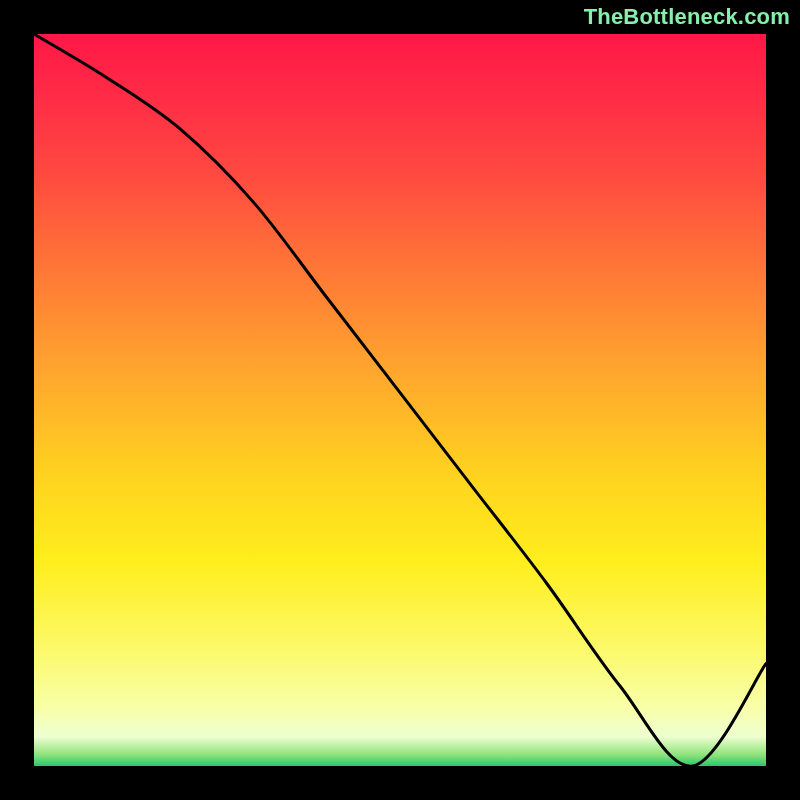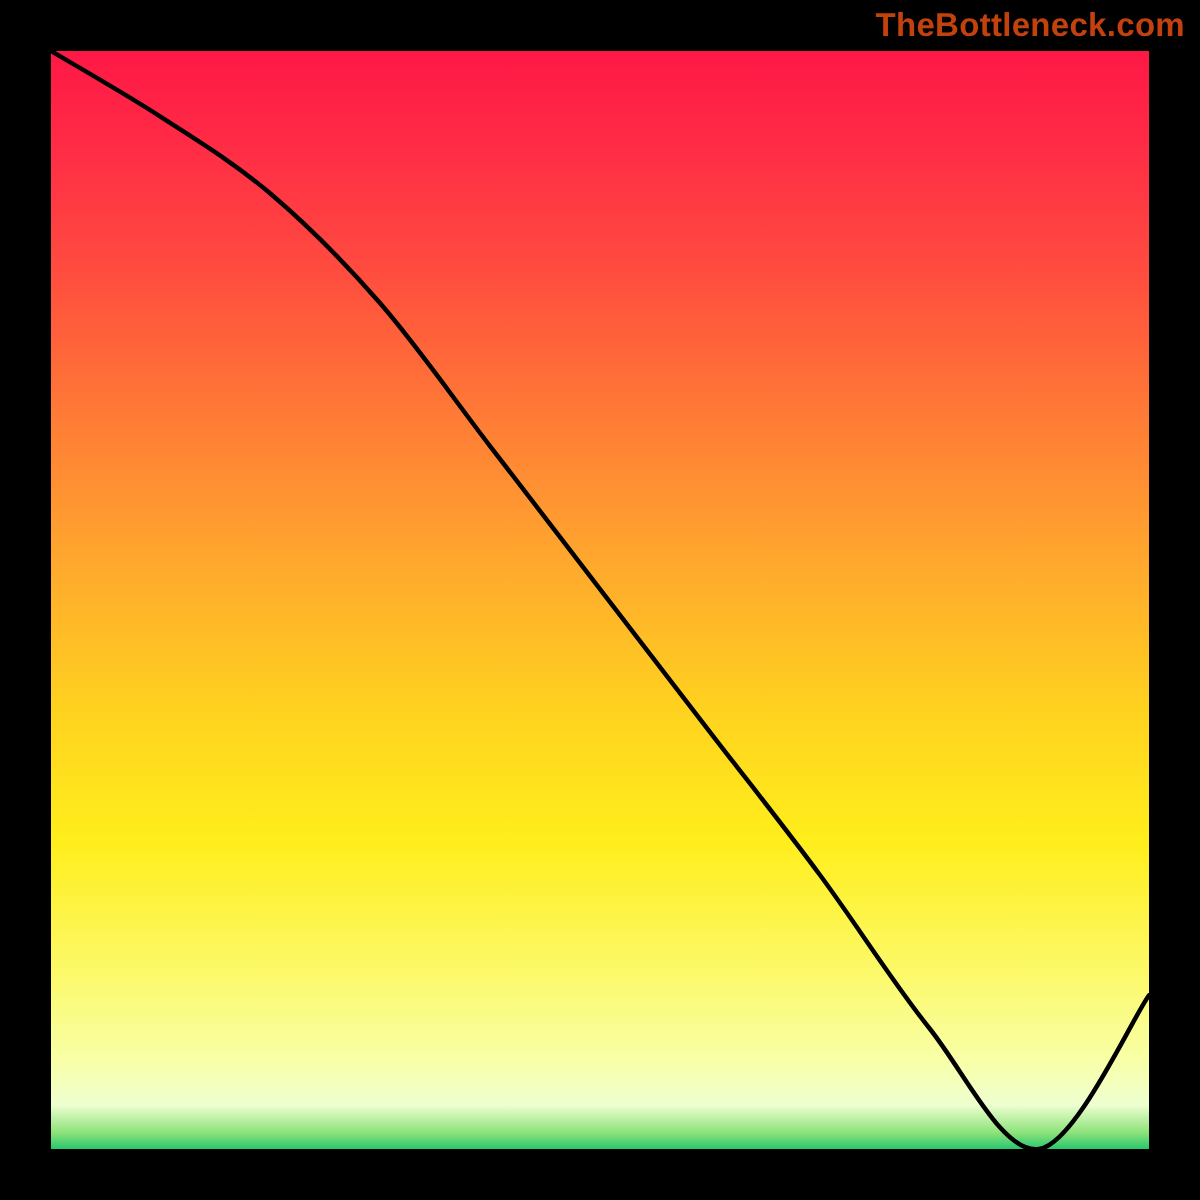--- a/index.html
+++ b/index.html
@@ -13,21 +13,21 @@
   }
   .wrap {
     position: relative;
     width: 800px;
     height: 800px;
   }
   .watermark {
     position: absolute;
     top: 4px;
     right: 10px;
-    color: #c2410c;
+    color: #86efac;
     font-size: 22px;
     font-weight: 600;
     letter-spacing: 0.2px;
     user-select: none;
   }
   .plot-frame {
     position: absolute;
     left: 30px;
     top: 30px;
     width: 740px;

